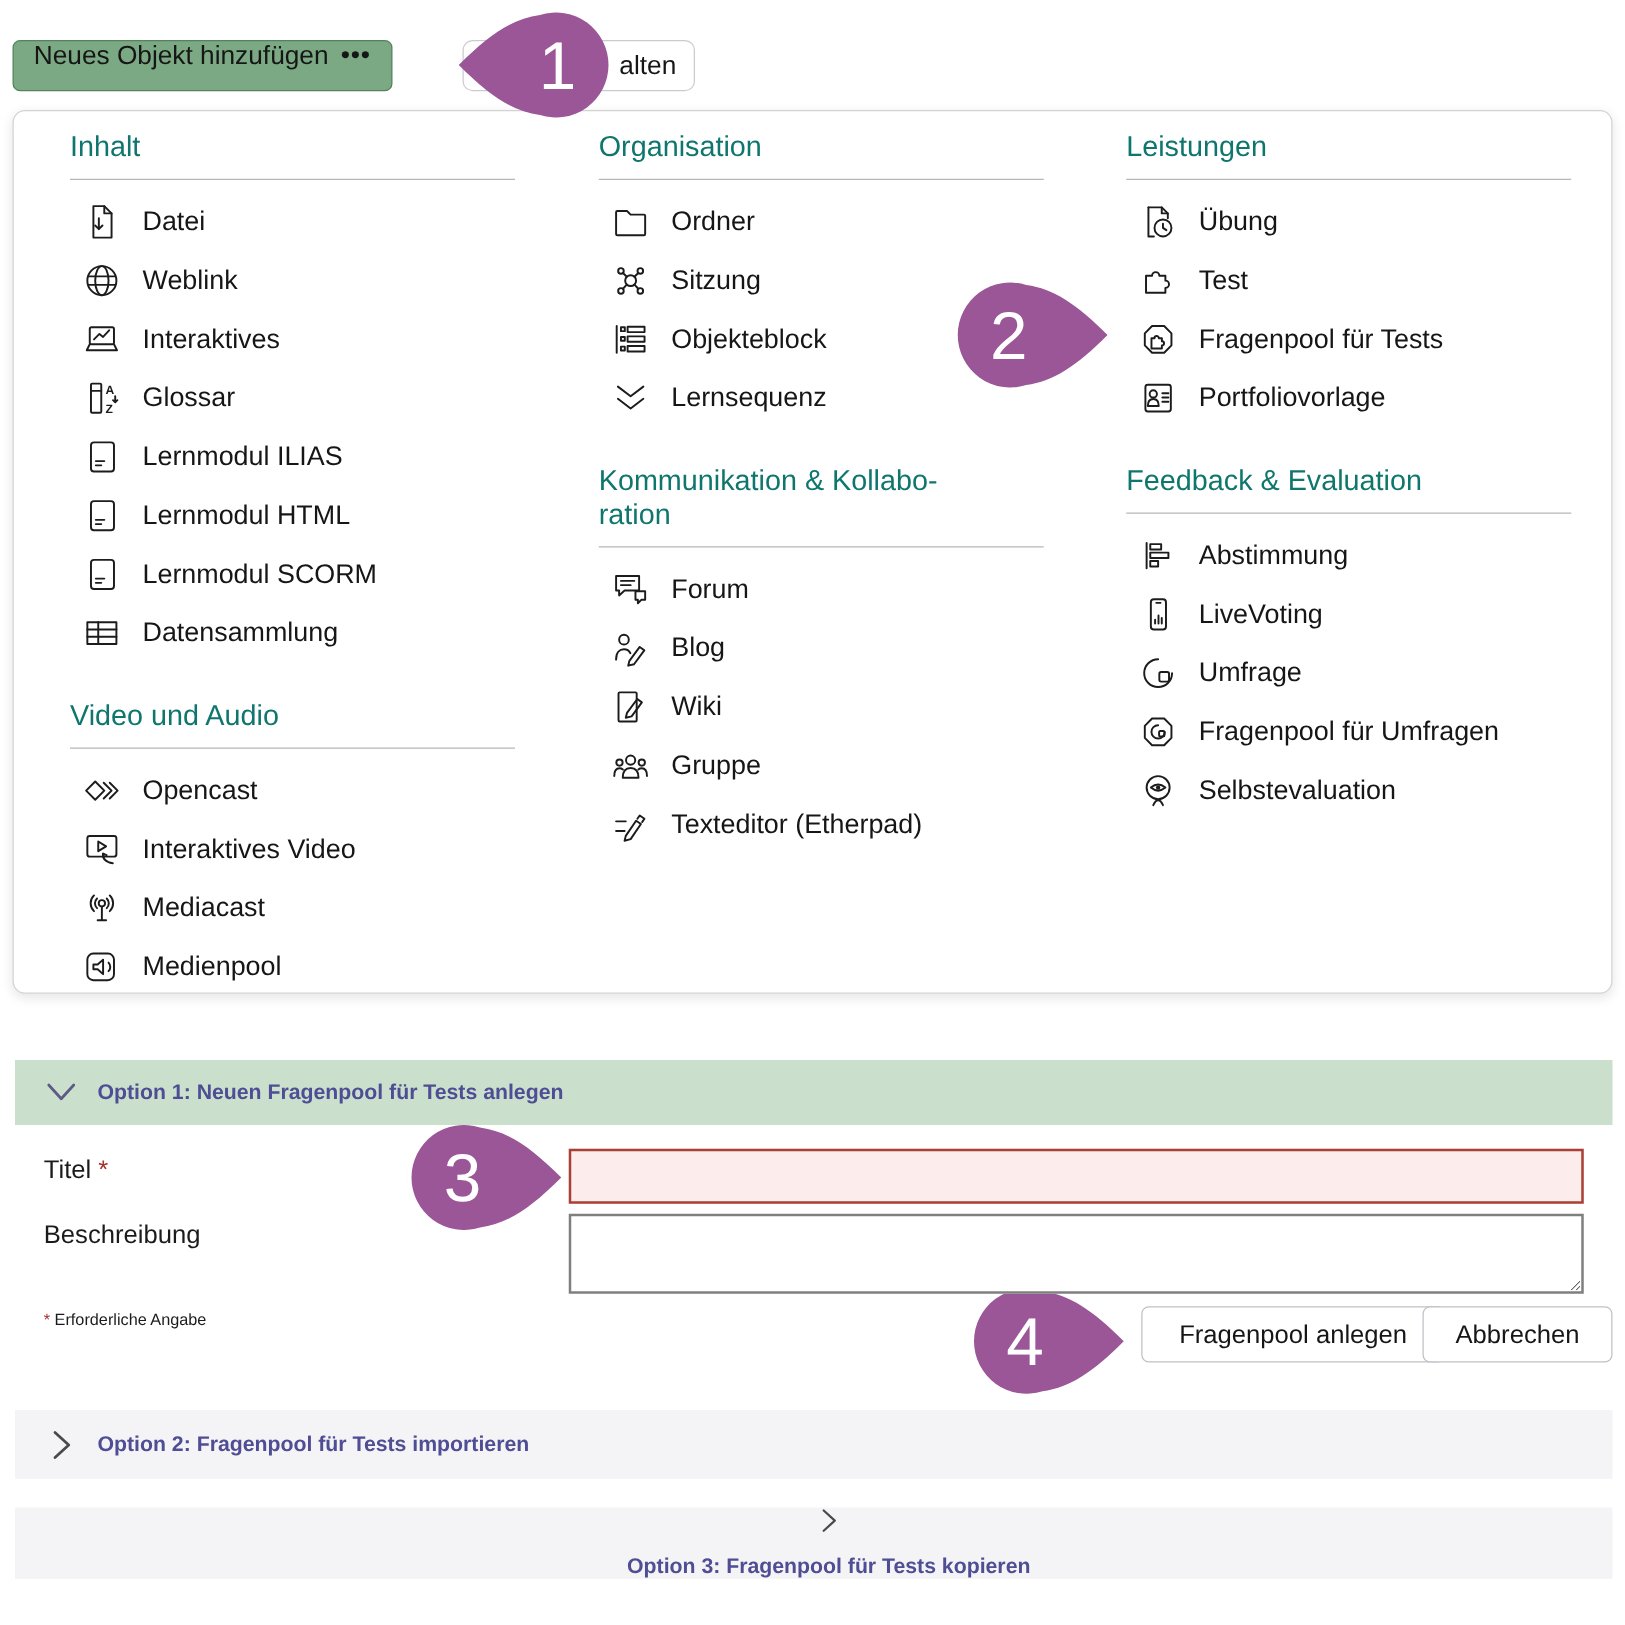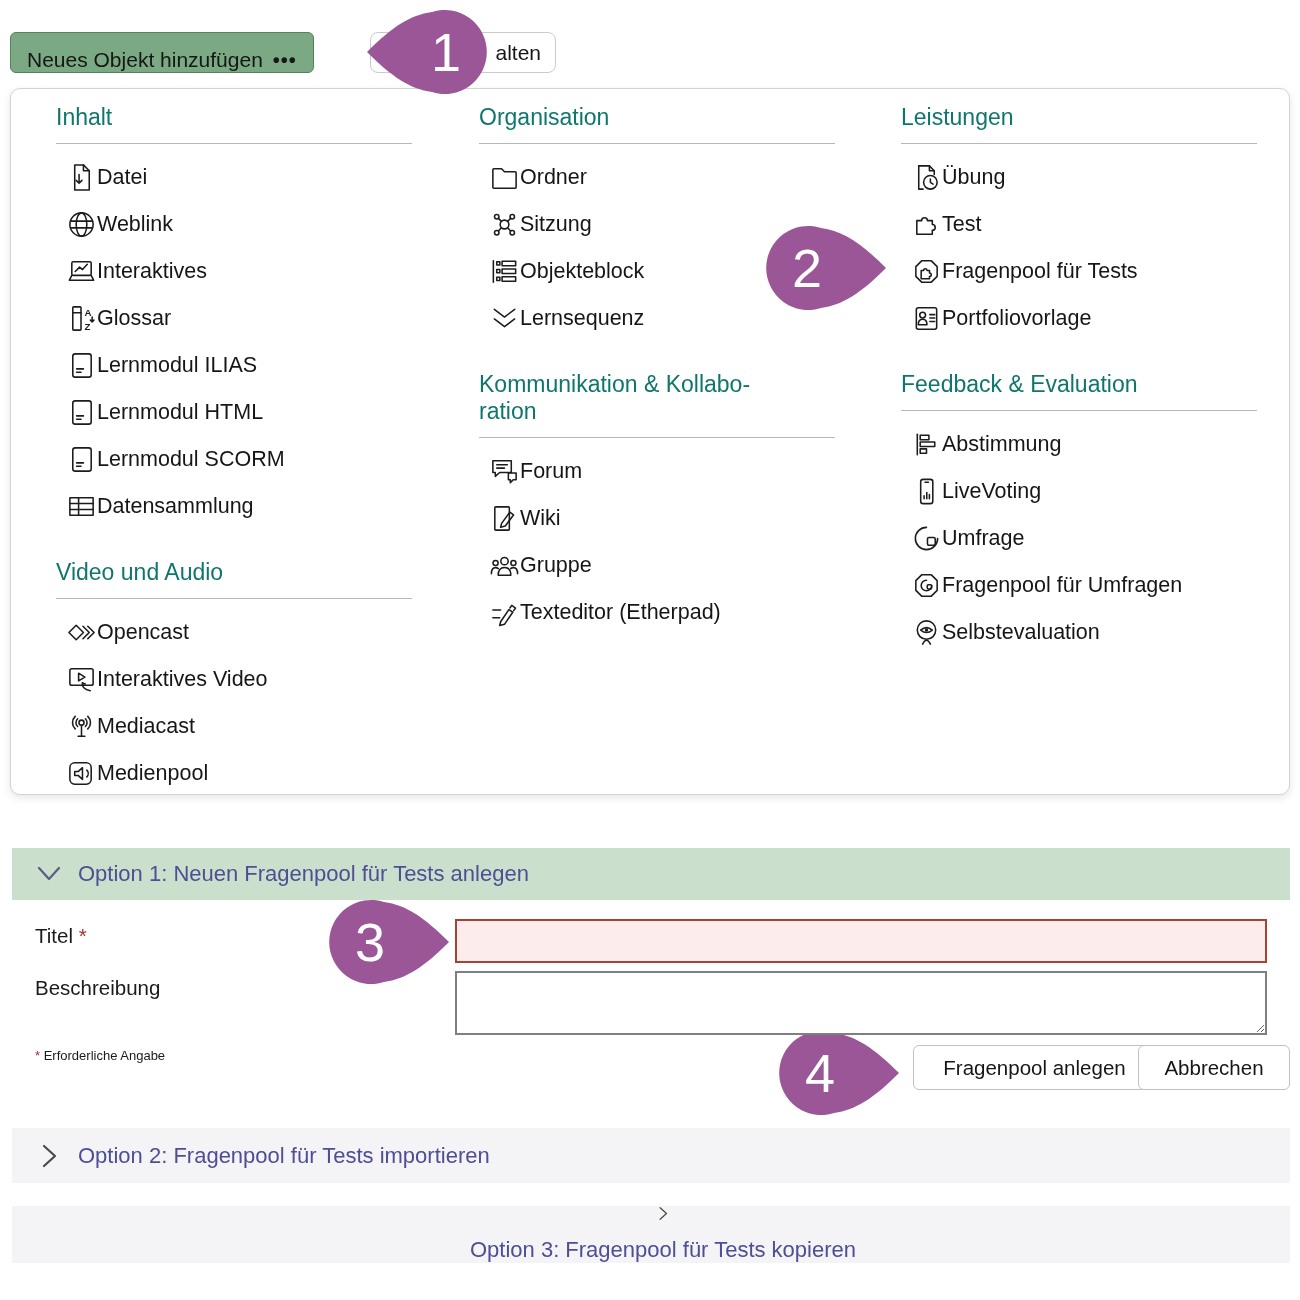--- a/index.html
+++ b/index.html
@@ -5,21 +5,21 @@
   html,body{margin:0;padding:0;}
   body{
     width:1300px;height:1300px;position:relative;background:#fff;
     font-family:"Liberation Sans","DejaVu Sans",sans-serif;color:#1b1b1b;
     overflow:hidden;
   }
   
   .btn-green{
     position:absolute;left:10px;top:32px;height:41px;
     background:#7aa983;border:1px solid #55815e;border-radius:6px;
-    display:flex;align-items:flex-end;gap:10px;padding:0 16px;
+    display:flex;align-items:flex-start;gap:10px;padding:0 16px;
     font-size:21px;color:#161616;cursor:pointer;
   }
   .btn-green .dots{font-weight:bold;letter-spacing:1px;font-size:20px;}
   .btn-ghost{
     position:absolute;left:370px;top:32px;width:186px;height:41px;
     background:#fff;border:1px solid #cccad0;border-radius:8px;
     display:flex;align-items:center;justify-content:flex-end;
     padding:0 14px;font-size:21px;color:#161616;cursor:pointer;box-sizing:border-box;
   }
   
@@ -31,36 +31,36 @@
   .col{position:absolute;top:12px;width:356px;}
   .col1{left:45px}.col2{left:468px}.col3{left:890px}
   .sec{margin:0;}
   .sec + .sec{margin-top:26px;}
   .sec-title{
     font-size:23px;font-weight:400;color:#0f766e;margin:0;
     padding:3px 0 12px 0;border-bottom:1px solid #b7b7b7;
   }
   .sec-title .tw{display:inline-block;max-width:312px;hyphens:manual;}
   .items{list-style:none;margin:10px 0 0 10px;padding:0;}
-  .mi{display:flex;align-items:center;height:47px;cursor:pointer;}
+  .mi{display:flex;align-items:center;height:47px;gap:17px;cursor:pointer;}
   .mi .lbl{font-size:21.5px;color:#161616;}
   .ig{width:31px;height:31px;flex:0 0 31px;}
   .ig *{stroke:#1c1c1c;stroke-width:1.6;fill:none;stroke-linecap:round;stroke-linejoin:round;}
   .ig text{stroke:none;fill:#1c1c1c;font-family:"Liberation Sans",sans-serif;font-weight:bold;}
   .ig .fill{fill:#1c1c1c;stroke:none;}
   
   .callout{position:absolute;width:136px;height:96px;pointer-events:none;}
   .callout path{fill:#9a5697;}
   .callout text{fill:#fff;font-size:54px;font-family:"Liberation Sans",sans-serif;text-anchor:middle;}
   
   .acc{
     position:absolute;left:12px;width:1278px;display:flex;align-items:center;
     gap:16px;padding-left:24px;box-sizing:border-box;cursor:pointer;
   }
-  .acc-title{font-size:22px;font-weight:normal;color:#4f4e95;}
+  .acc-title{font-size:17px;font-weight:bold;color:#4f4e95;}
   .acc1{top:848px;height:52px;background:#cbe0cc;}
   .acc2{top:1128px;height:55px;background:#f4f3f5;}
   .acc3{top:1206px;height:57px;background:#f4f3f5;flex-direction:column;}
   .chev{width:26px;height:26px;}
   .chev path{fill:none;stroke-width:2.2;stroke-linecap:round;stroke-linejoin:round;}
   .chev-down path{stroke:#5c5b85;}
   .chev-right path{stroke:#4a4a4a;}
   .form-label{position:absolute;left:35px;font-size:20.5px;color:#1b1b1b;}
   .req{color:#a3332c;}
   .titel-input{
@@ -249,20 +249,28 @@
     <div class="sec">
       <h3 class="sec-title"><span class="tw">Kommunikation &amp; Kollabo­ration</span></h3>
       <ul class="items">
         <li class="mi">
           <svg class="ig" viewBox="0 0 32 32">
               <path d="M4 5h19v12h-12l-4.5 4v-4H4z"></path>
               <path d="M8 9h11M8 12.5h8"></path>
               <path d="M20 17.5h8v7h-3l-3 3v-3h-2z"></path>
             </svg>
           <span class="lbl">Forum</span>
+        </li>
+        <li class="mi">
+          <svg class="ig" viewBox="0 0 32 32">
+              <circle cx="10.5" cy="9" r="4"></circle>
+              <path d="M4 25.5c0-6 3-8.5 6.5-8.5 2.3 0 4.2 1 5.3 3.2"></path>
+              <path d="M15 26.5 23.5 15l3.8 2.8-8.5 11.5-4.8 1.2z"></path>
+            </svg>
+          <span class="lbl">Blog</span>
         </li>
         <li class="mi">
           <svg class="ig" viewBox="0 0 32 32">
               <rect x="6" y="4" width="15" height="24" rx="1"></rect>
               <path d="M13 21 21.5 9.5l3.8 2.8L16.8 23.8 12 25z"></path>
             </svg>
           <span class="lbl">Wiki</span>
         </li>
         <li class="mi">
           <svg class="ig" viewBox="0 0 32 32">

